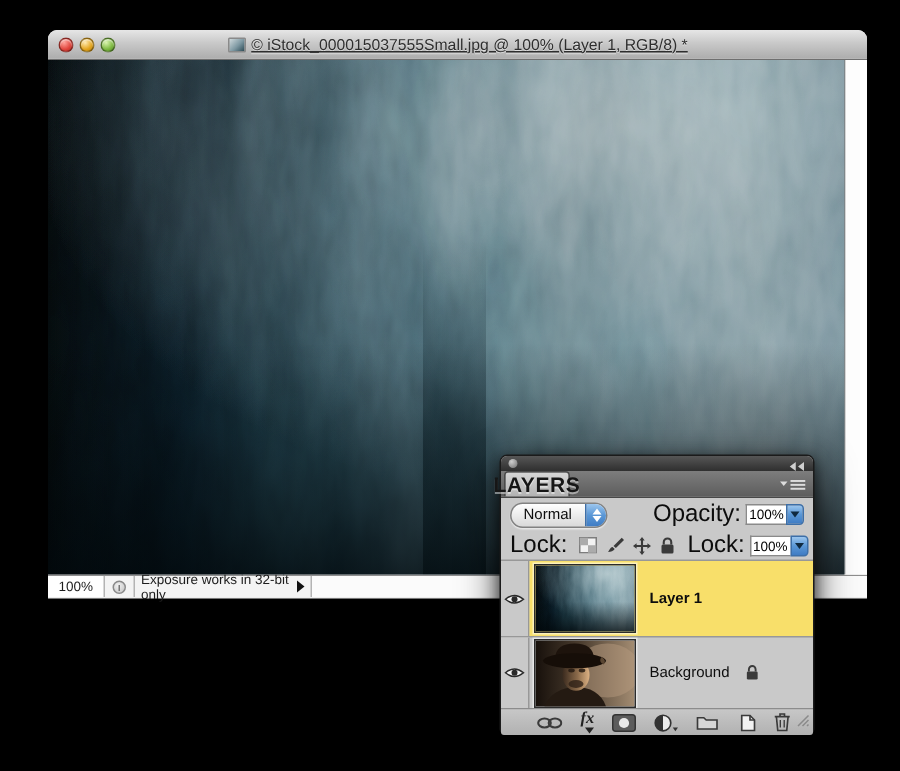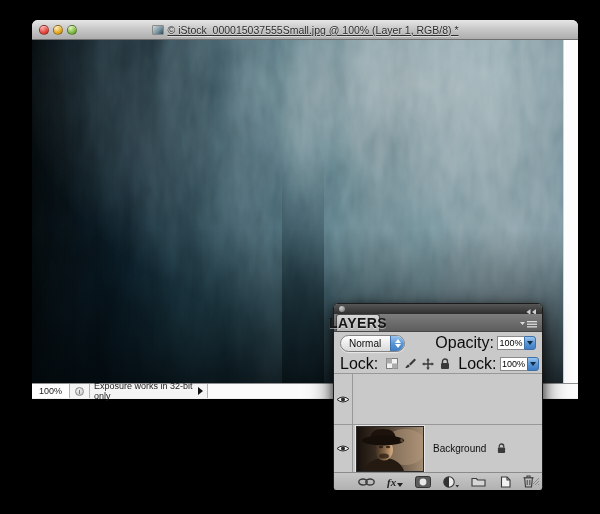--- a/index.html
+++ b/index.html
@@ -138,21 +138,21 @@
   .name-bg { }
   .row-lock { margin-left:auto; margin-right:36px; display:flex; align-items:center; }
 
   .p-footer {
     position:relative; height:18px; border-top:1px solid #8c8c8c;
     background:linear-gradient(#c7c7c7,#b1b1b1);
     display:flex; align-items:center; padding-left:24px; gap:12px;
     border-radius:0 0 2px 2px;
   }
   .f-icon { display:flex; align-items:center; }
-  .fx-wrap { display:flex; align-items:flex-end; gap:1px; }
+  .fx-wrap { display:flex; align-items:flex-end; gap:1px;flex-direction:column; }
   .fx-text { font-family:"Liberation Serif", serif; font-style:italic; font-weight:bold; font-size:11px; line-height:10px; color:#222; }
   .fx-tri { width:0;height:0;border-left:3px solid transparent;border-right:3px solid transparent;border-top:4px solid #222; margin-bottom:0px;}
   .grip { position:absolute; right:2px; bottom:2px; }
 </style>
 </head>
 <body>
 
 <div class="doc-window">
   <div class="title-bar">
     <div class="traffic">
@@ -322,20 +322,31 @@
     </div>
   </div>
 
   <div class="layer-row row-selected">
     <div class="eye-cell">
       <svg width="14" height="9" viewBox="0 0 14 9">
         <path d="M1 4.5 Q7 -0.5 13 4.5 Q7 9.5 1 4.5 Z" fill="#f0f0f0" stroke="#2a2a2a" stroke-width="1"></path>
         <circle cx="7" cy="4.5" r="2" fill="#2a2a2a"></circle>
       </svg>
     </div>
+    <div class="row-body">
+      <span class="thumb">
+        <svg width="66" height="44" viewBox="0 0 531 343" preserveAspectRatio="none">
+          <rect width="531" height="343" fill="url(#cg-base)"></rect>
+          <rect width="531" height="343" fill="url(#cg-glow)"></rect>
+          <rect width="531" height="343" filter="url(#cg-n1)" opacity="0.75" style="mix-blend-mode:soft-light"></rect>
+          <rect width="531" height="343" fill="url(#cg-vign)"></rect>
+        </svg>
+      </span>
+      <span class="layer-name name-selected">Layer 1</span>
+    </div>
   </div>
 
   <div class="layer-row row-plain">
     <div class="eye-cell">
       <svg width="14" height="9" viewBox="0 0 14 9">
         <path d="M1 4.5 Q7 -0.5 13 4.5 Q7 9.5 1 4.5 Z" fill="#f0f0f0" stroke="#2a2a2a" stroke-width="1"></path>
         <circle cx="7" cy="4.5" r="2" fill="#2a2a2a"></circle>
       </svg>
     </div>
     <div class="row-body">

